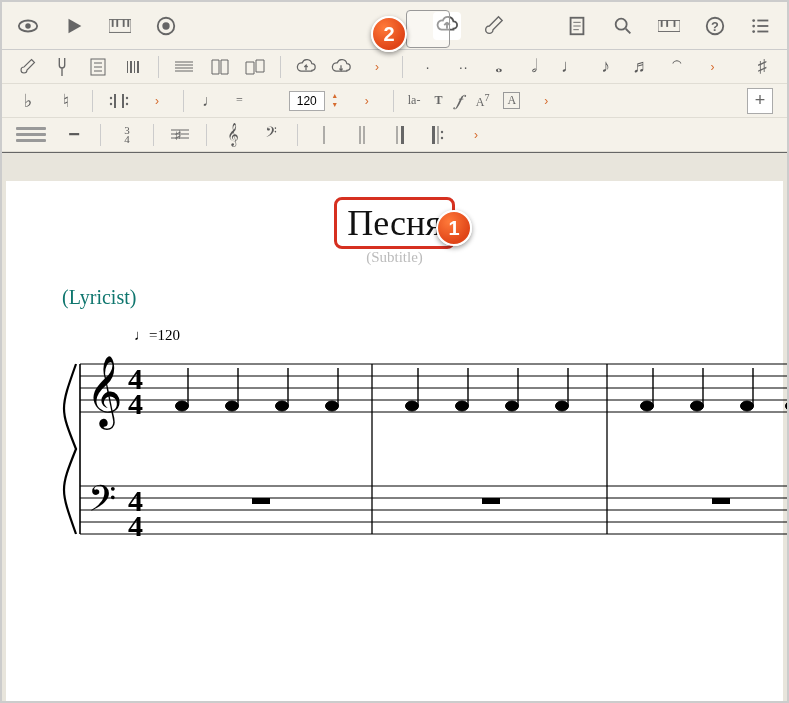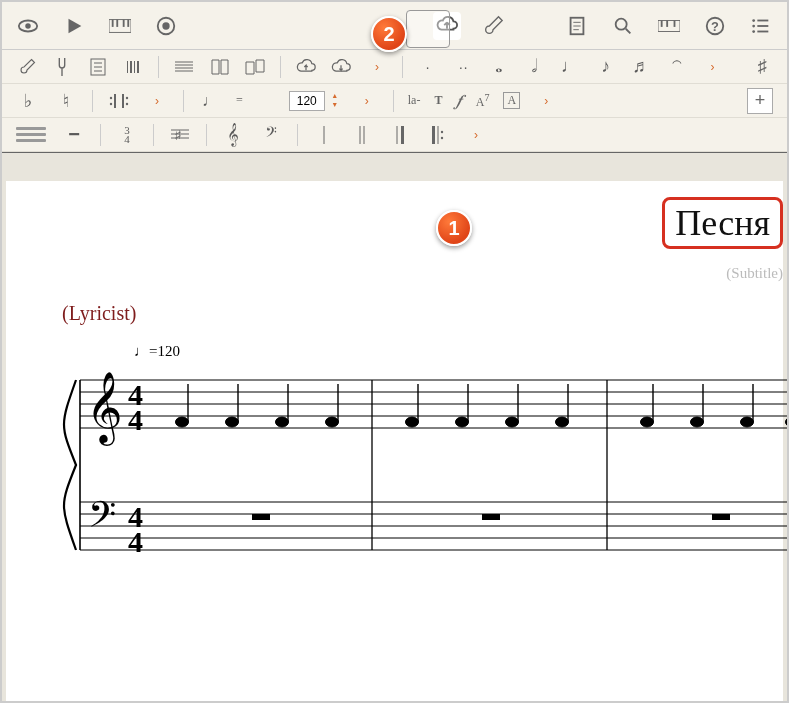--- a/index.html
+++ b/index.html
@@ -26,24 +26,24 @@
   .plus-btn { width: 26px; height: 26px; border: 1px solid #aaa; display: flex; align-items: center; justify-content: center; font-size: 18px; color: #666; background: #fff; cursor: pointer; }
   .flex-spacer { flex: 1; }
   .hamburger { width: 30px; height: 22px; display: flex; flex-direction: column; justify-content: center; gap: 3px; margin-right: 6px; cursor: pointer; }
   .hamburger span { height: 3px; background: #999; border-radius: 1px; }
   .row3-left { display: flex; align-items: center; gap: 10px; }
   .sharp-end { font-size: 18px; color: #666; margin-left: auto; }
   
   .canvas-area { background: #e8e5dc; padding: 28px 4px 4px 4px; height: calc(703px - 48px - 102px); overflow: hidden; }
   .page { background: #fff; width: 100%; height: 100%; position: relative; padding-top: 16px; }
   
-  .title-block { text-align: right; position: relative; }
+  .title-block { text-align: center; position: relative; }
   .song-title { display: inline-block; font-family: Georgia, 'Times New Roman', serif; font-size: 36px; color: #111; padding: 2px 10px; border: 3px solid #d63020; border-radius: 8px; position: relative; }
-  .subtitle { font-family: Georgia, serif; font-size: 15px; color: #bbb; margin-top: 16px; }
-  .lyricist { font-family: Georgia, serif; font-size: 20px; color: #7f1d1d; margin: 20px 0 0 56px; }
+  .subtitle { font-family: Georgia, serif; font-size: 15px; color: #bbb; margin-top: 0; }
+  .lyricist { font-family: Georgia, serif; font-size: 20px; color: #0f766e; margin: 20px 0 0 56px; }
   .tempo-mark { font-size: 15px; color: #000; margin: 18px 0 6px 128px; font-family: Georgia, serif; }
   
   .staff-area { margin: 10px 0 0 56px; position: relative; }
   .staff-svg { display: block; }
   
   .callout { position: absolute; width: 36px; height: 36px; border-radius: 50%; background: radial-gradient(circle at 35% 30%, #ff7a3a, #e04518 70%); border: 2px solid #fff; box-shadow: 0 2px 5px rgba(0,0,0,0.4); color: #fff; font-weight: bold; font-size: 20px; display: flex; align-items: center; justify-content: center; z-index: 50; }
   
   .upload-hl { position: absolute; border: 1px solid #999; background: rgba(255,255,255,0.4); border-radius: 4px; z-index: 5; }
 </style>
 </head>

